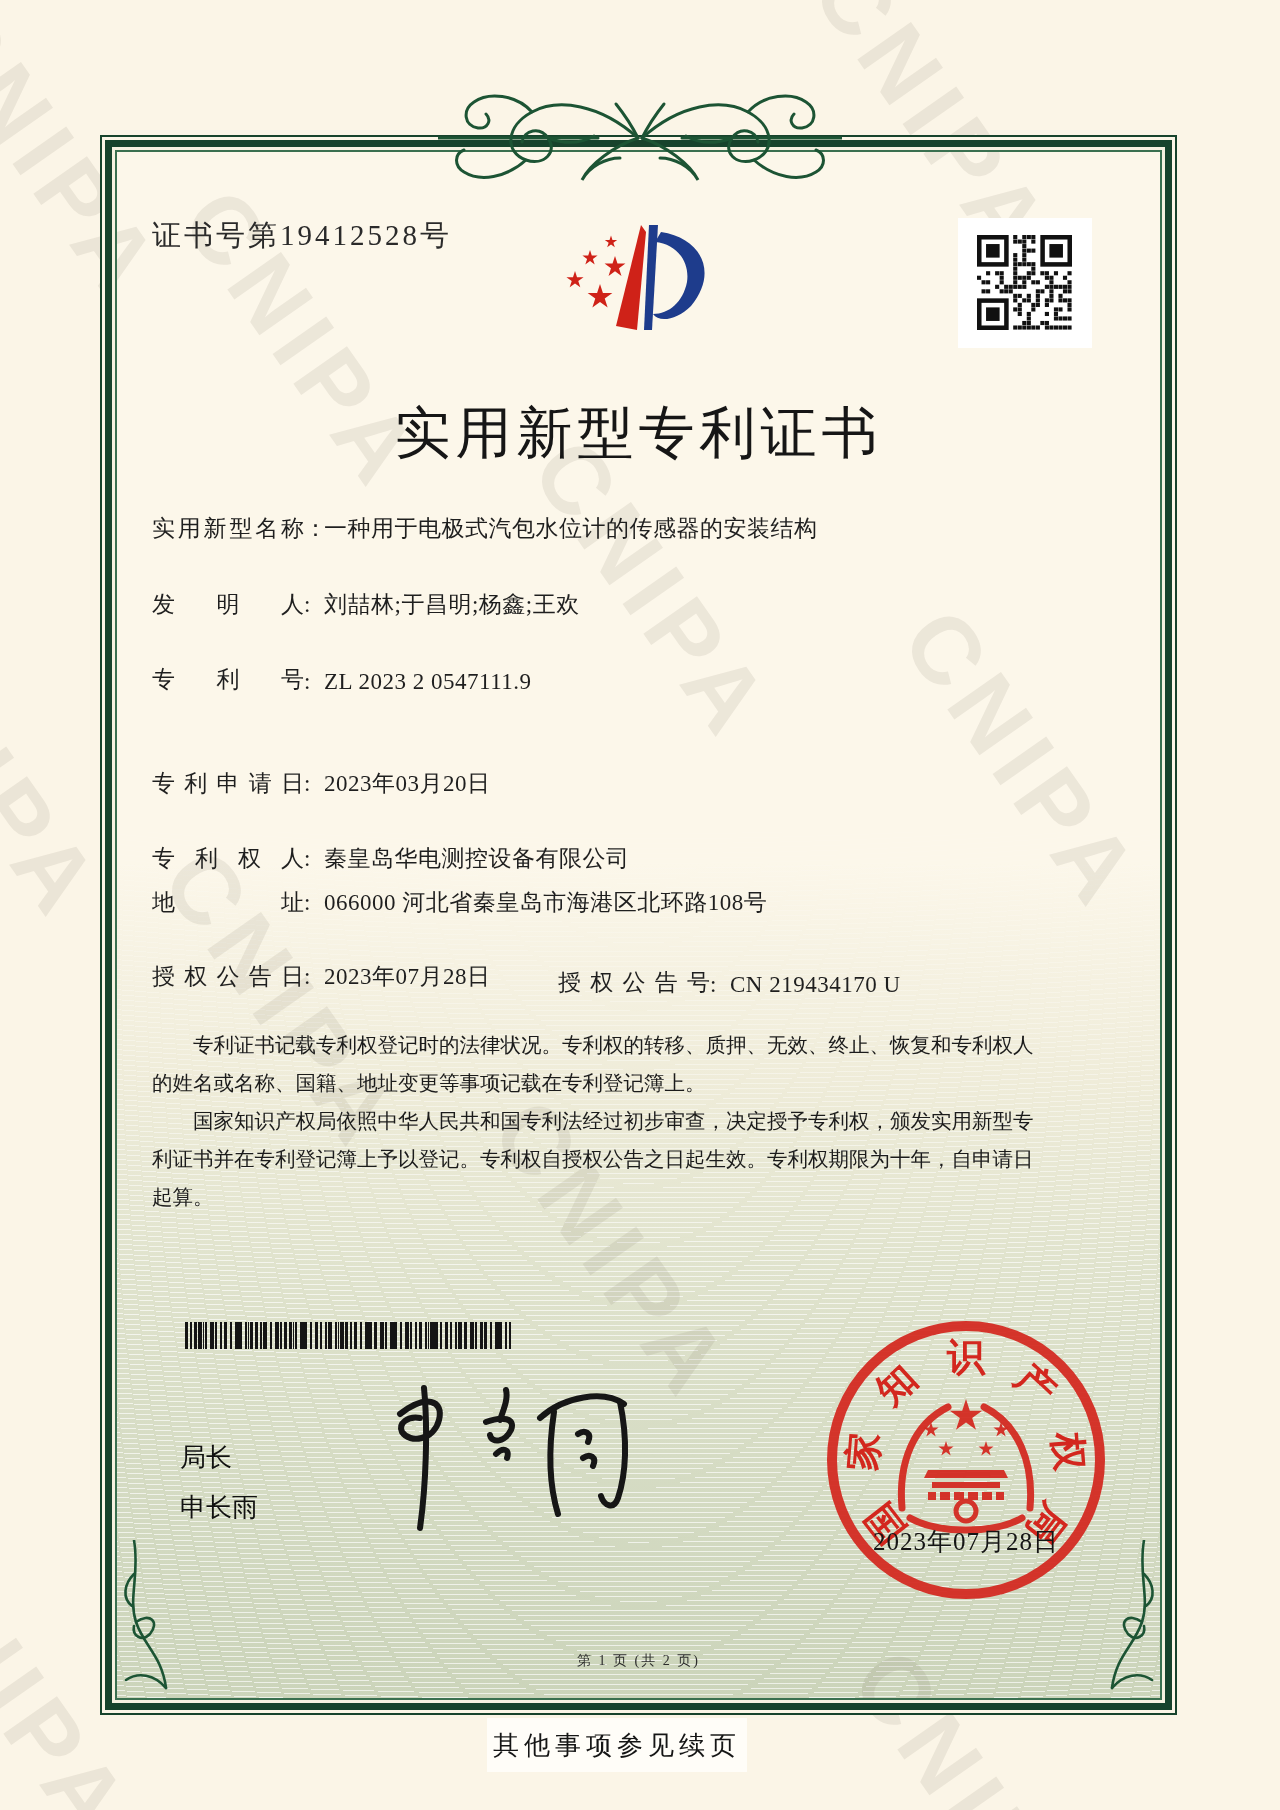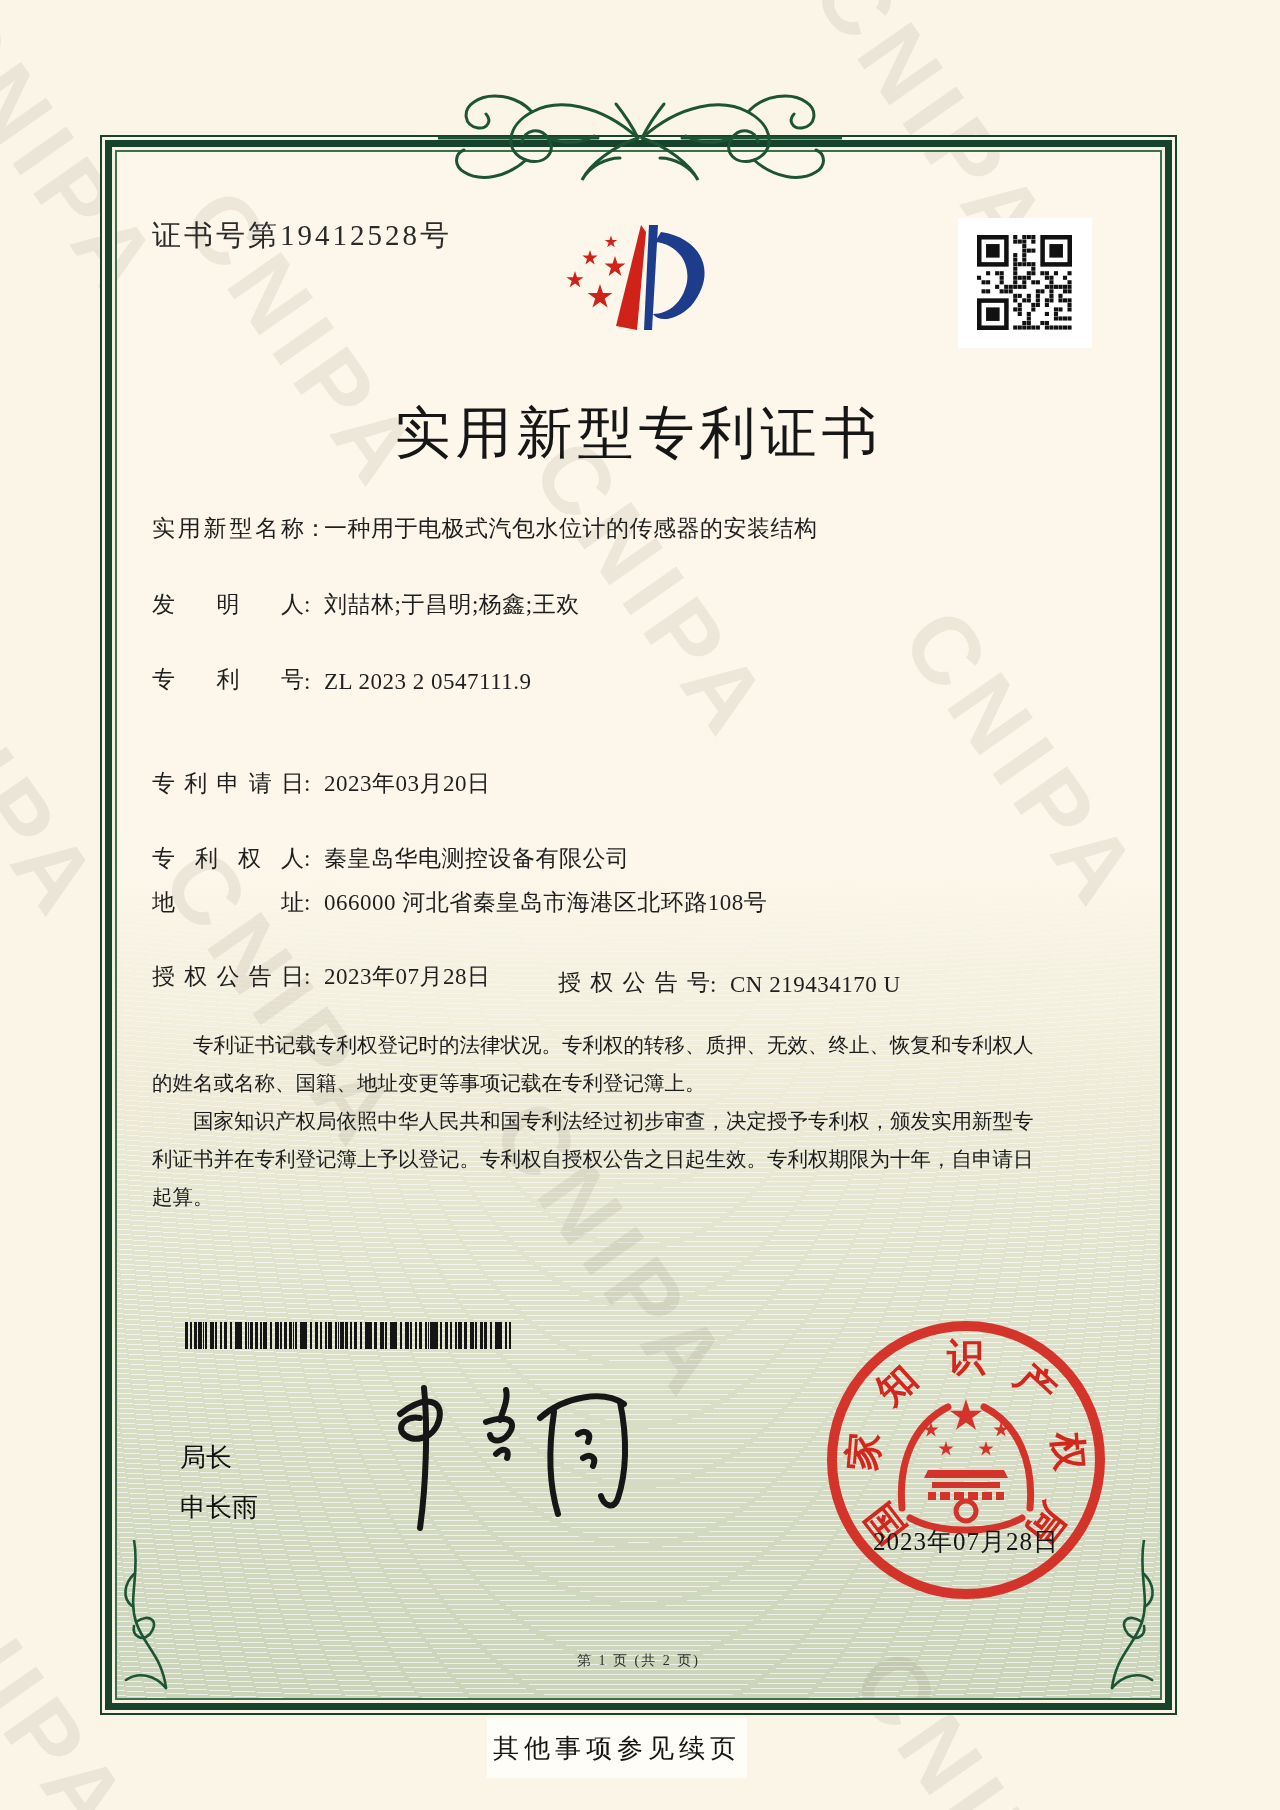--- a/index.html
+++ b/index.html
@@ -62,21 +62,21 @@
   
   .seal{position:absolute;left:816px;top:1310px;width:300px;height:300px;}
   .seal-ch{font-size:38px;font-weight:bold;fill:#d3271e;text-anchor:middle;
       font-family:"Liberation Sans","DejaVu Sans",sans-serif;}
   .seal-date{font-size:25px;fill:#151515;text-anchor:middle;letter-spacing:1px;
       font-family:"Liberation Serif","DejaVu Serif",serif;}
 
   
   .page-info{position:absolute;left:105px;width:1067px;top:1652px;text-align:center;
       font-size:14px;color:#2c2c2c;letter-spacing:2px;}
-  .cont-box{position:absolute;left:487px;top:1718px;width:260px;height:60px;background:#fffdf8;
+  .cont-box{position:absolute;left:487px;top:1718px;width:260px;height:54px;background:#fffdf8;
       display:flex;align-items:center;justify-content:center;
       font-size:26px;letter-spacing:5px;color:#151515;}
 
   .ornament{position:absolute;z-index:5;pointer-events:none;}
 </style>
 </head>
 <body>
 
 <div class="wm-layer">
   <span class="wm" style="left:-10px;top:-20px">CNIPA</span>

